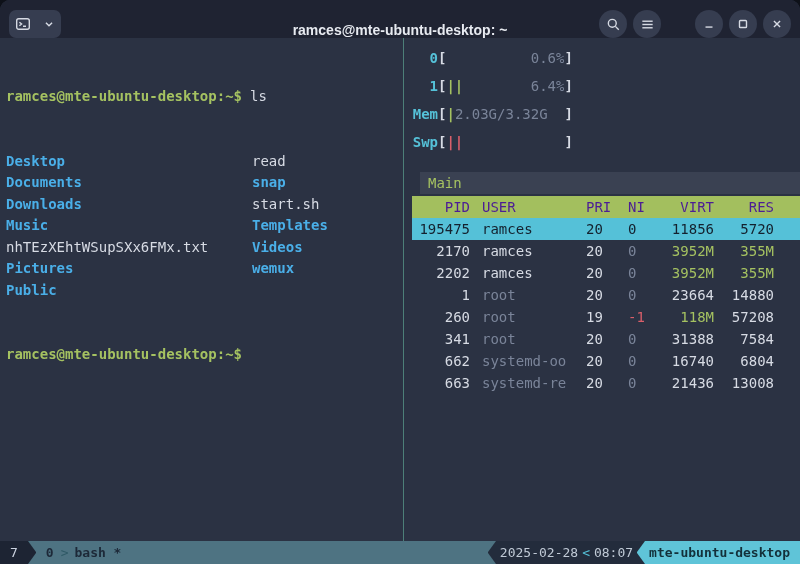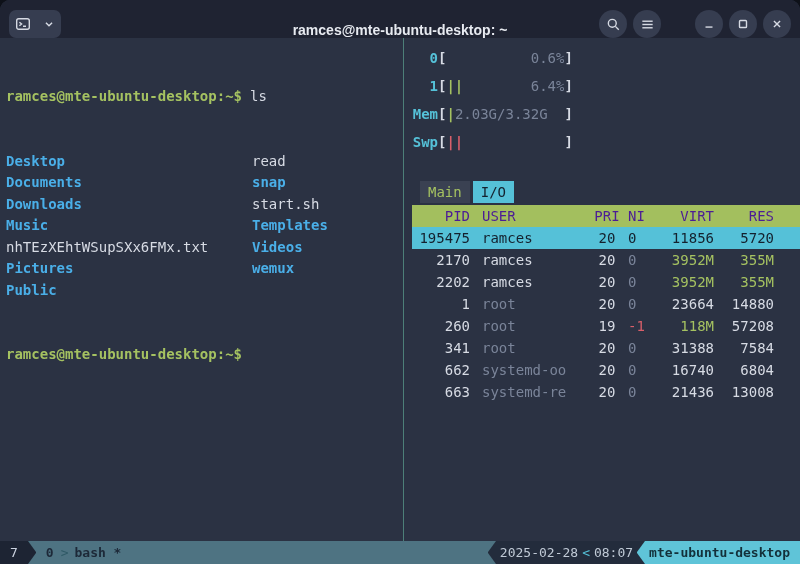--- a/index.html
+++ b/index.html
@@ -49,30 +49,30 @@
   .mlabel { width:26px; text-align:right; color:var(--cyan); font-weight:bold; }
   .bracket { color:var(--fg); font-weight:bold; }
   .mbar { width:118px; display:flex; overflow:hidden; white-space:pre; }
   .mbar .spacer { flex:1; }
   .ticks { font-weight:bold; }
   .ticks.green { color:var(--green); }
   .ticks.red { color:var(--red); }
   .mtext { color:var(--dim); }
   .htop-info { flex:1; white-space:pre; overflow:hidden; }
 
-  .tabs { display:flex; gap:3px; margin-top:25px; margin-left:8px; height:22px; line-height:22px; }
+  .tabs { display:flex; gap:3px; margin-top:16px; margin-left:8px; height:22px; line-height:22px;flex-direction:column; }
   .tab { padding:0 8px; cursor:pointer; }
   .tab-active { color:var(--green); background:#3a4152; }
   .tab-inactive { color:#14212e; background:var(--cyan); }
 
   .table-header { background:var(--header-bg); color:#4c1d95; margin-top:2px; }
   .table-header,.prow { display:flex; height:22px; line-height:22px; white-space:pre; }
   .c-pid  { width:58px;  text-align:right; }
   .c-user { width:116px; padding-left:12px; text-align:left; }
-  .c-pri  { width:42px;  text-align:center; }
+  .c-pri  { width:42px;  text-align:left; }
   .c-ni   { width:34px;  text-align:left; }
   .c-virt { width:52px;  text-align:right; }
   .c-res  { width:60px;  text-align:right; }
   .prow.selected { background:var(--selected-bg); }
   .prow.selected span { color:#14212e !important; }
 
   
   .statusbar { height:23px; flex:0 0 23px; background:var(--status-bg); display:flex;
                align-items:stretch; font-family:"DejaVu Sans Mono","Liberation Mono",monospace;
                font-size:13px; line-height:23px; color:#1d2938; }

